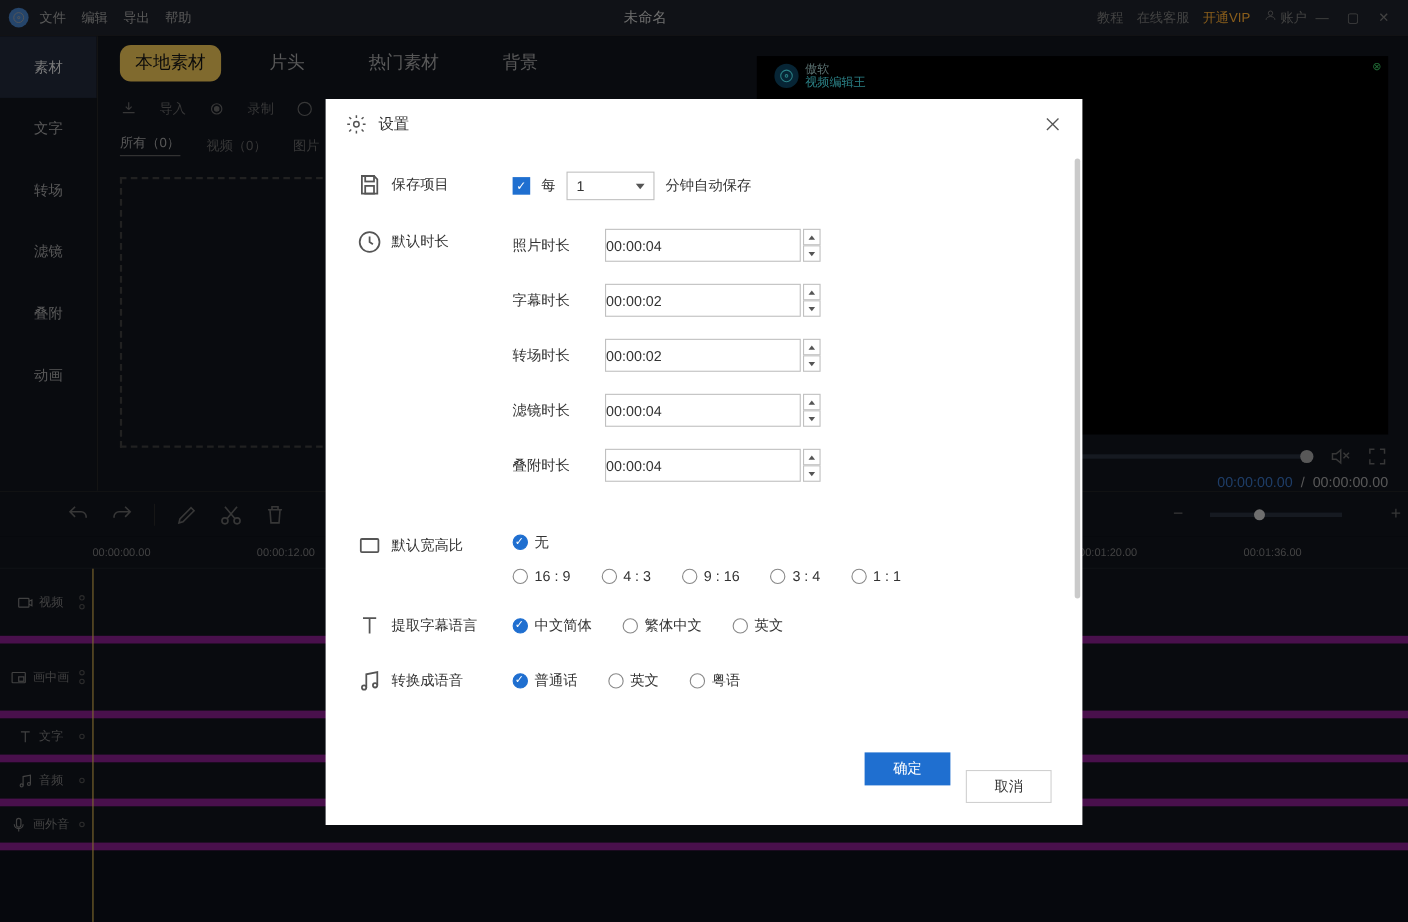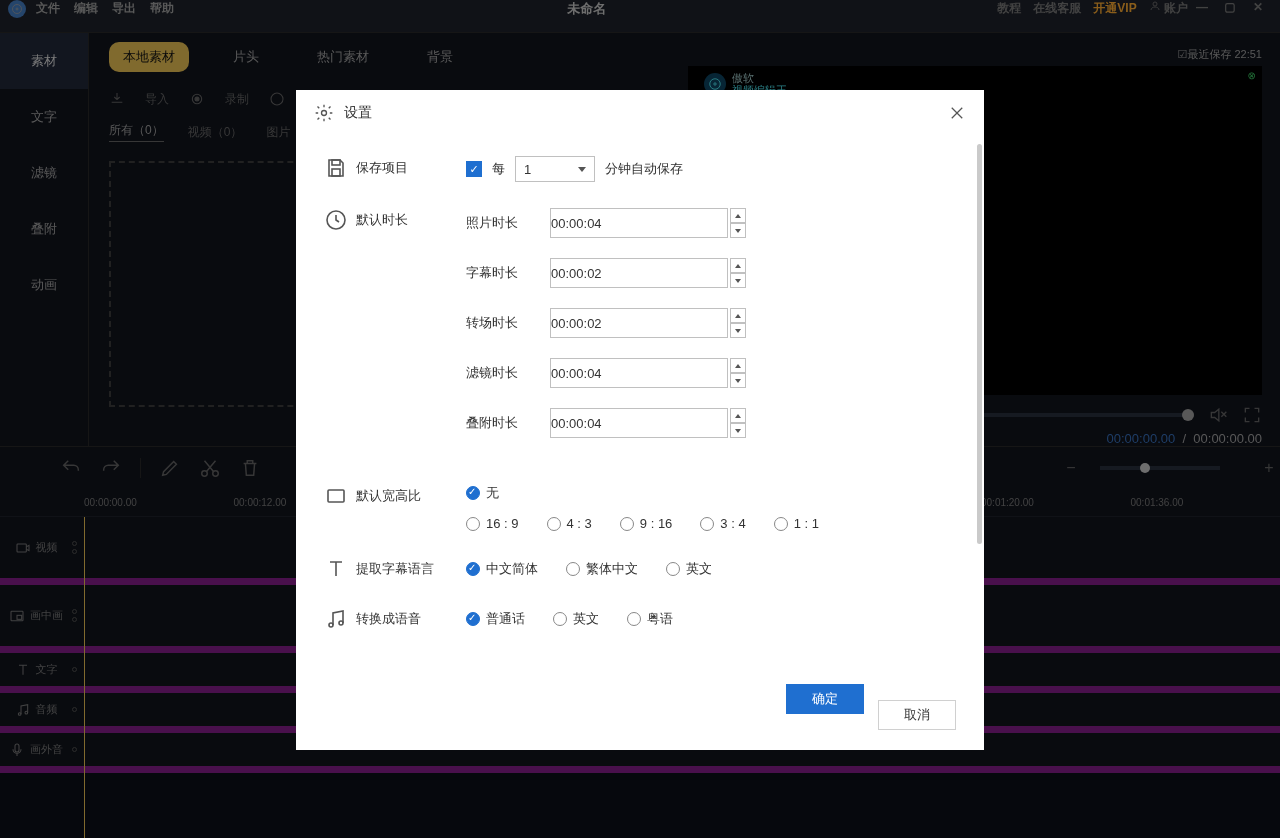--- a/index.html
+++ b/index.html
@@ -1,36 +1,36 @@
 <!DOCTYPE html>
 <html><head>
 <meta charset="utf-8">
 <style>
 * { box-sizing: border-box; margin: 0; padding: 0; font-family: "Microsoft YaHei", Arial, sans-serif; }
 body { width: 1280px; height: 838px; background: #0a0d14; color: #555; overflow: hidden; position: relative; }
 
 
-.titlebar { height: 32px; background: #1a1d24; display: flex; align-items: flex-start; padding: 0 8px; font-size: 12px; color: #888; font-weight: bold; }
+.titlebar { height: 32px; background: #1a1d24; display: flex; align-items: center; padding: 0 8px; font-size: 12px; color: #888; }
 .titlebar .logo { width: 18px; height: 18px; border-radius: 50%; background: #3a6aa5; margin-right: 10px; display: flex; align-items: center; justify-content: center; }
 .titlebar .logo svg { width: 12px; height: 12px; }
 .titlebar .menu-item { margin-right: 14px; color: #888; font-size: 12px; cursor: pointer; }
 .titlebar .title { flex: 1; text-align: center; color: #aaa; font-size: 13px; }
 .titlebar .right-item { margin-left: 12px; color: #666; font-size: 12px; cursor: pointer; }
 .titlebar .vip { color: #d4902a; }
 .titlebar .win-btn { width: 28px; text-align: center; color: #666; cursor: pointer; }
 
 
 .topbar { height: 414px; display: flex; border-top: 1px solid #222; }
 .leftnav { width: 88px; background: #0e1118; display: flex; flex-direction: column; }
 .leftnav .item { height: 56px; display: flex; align-items: center; justify-content: center; color: #888; font-size: 13px; cursor: pointer; }
 .leftnav .item.active { background: #1c2230; color: #bbb; }
 
 .media-panel { flex: 1; background: #0e1118; padding: 0 0 0 0; border-left: 1px solid #222; }
 .media-tabs { height: 48px; display: flex; align-items: center; padding-left: 20px; gap: 30px; }
-.media-tab { color: #888; font-size: 13px; padding: 6px 14px; cursor: pointer; border-radius: 10px; }
+.media-tab { color: #888; font-size: 16px; padding: 6px 14px; cursor: pointer; border-radius: 10px; }
 .media-tab.active { background: #c5a347; color: #111; }
 .toolbar-row { height: 36px; display: flex; align-items: center; padding-left: 20px; gap: 20px; color: #555; font-size: 12px; }
 .toolbar-row .ticon { width: 16px; height: 16px; }
 .filter-row { height: 30px; display: flex; align-items: center; padding-left: 20px; gap: 24px; color: #555; font-size: 12px; }
 .filter-row .fsel { color: #888; border-bottom: 1px solid #555; padding-bottom: 2px;}
 .drop-zone { margin: 14px 20px 10px 20px; height: 246px; border: 2px dashed #333; }
 
 .preview { width: 610px; background: #0e1118; padding: 14px 18px 0 18px; display:flex; flex-direction:column;}
 .preview .save-tag { text-align: right; color: #888; font-size: 11px; }
 .preview .screen { flex:1; background: #000; margin-top: 4px; position: relative; }
@@ -138,20 +138,21 @@
   </div>
   <div class="win-btn">—</div>
   <div class="win-btn">▢</div>
   <div class="win-btn">✕</div>
 </div>
 
 <div class="topbar">
   <div class="leftnav">
     <div class="item active">素材</div>
     <div class="item">文字</div>
+    <div class="item">转场</div>
     <div class="item">滤镜</div>
     <div class="item">叠附</div>
     <div class="item">动画</div>
   </div>
 
   <div class="media-panel">
     <div class="media-tabs">
       <div class="media-tab active">本地素材</div>
       <div class="media-tab">片头</div>
       <div class="media-tab">热门素材</div>
@@ -173,21 +174,20 @@
     </div>
     <div class="filter-row">
       <span class="fsel">所有（0）</span>
       <span>视频（0）</span>
       <span>图片（0）</span>
     </div>
     <div class="drop-zone"></div>
   </div>
 
   <div class="preview">
-    <div class="save-tag">☑最近保存 22:51</div>
     <div class="screen">
       <div class="watermark">
         <div class="wlogo">
             <svg viewBox="0 0 24 24" width="14" height="14" style="color:#42c4cc">
               <circle cx="12" cy="12" r="9"></circle>
               <circle cx="12" cy="12" r="2"></circle>
             </svg>
           </div>
         <div class="wtxt">
             <div class="l1">傲软</div>

